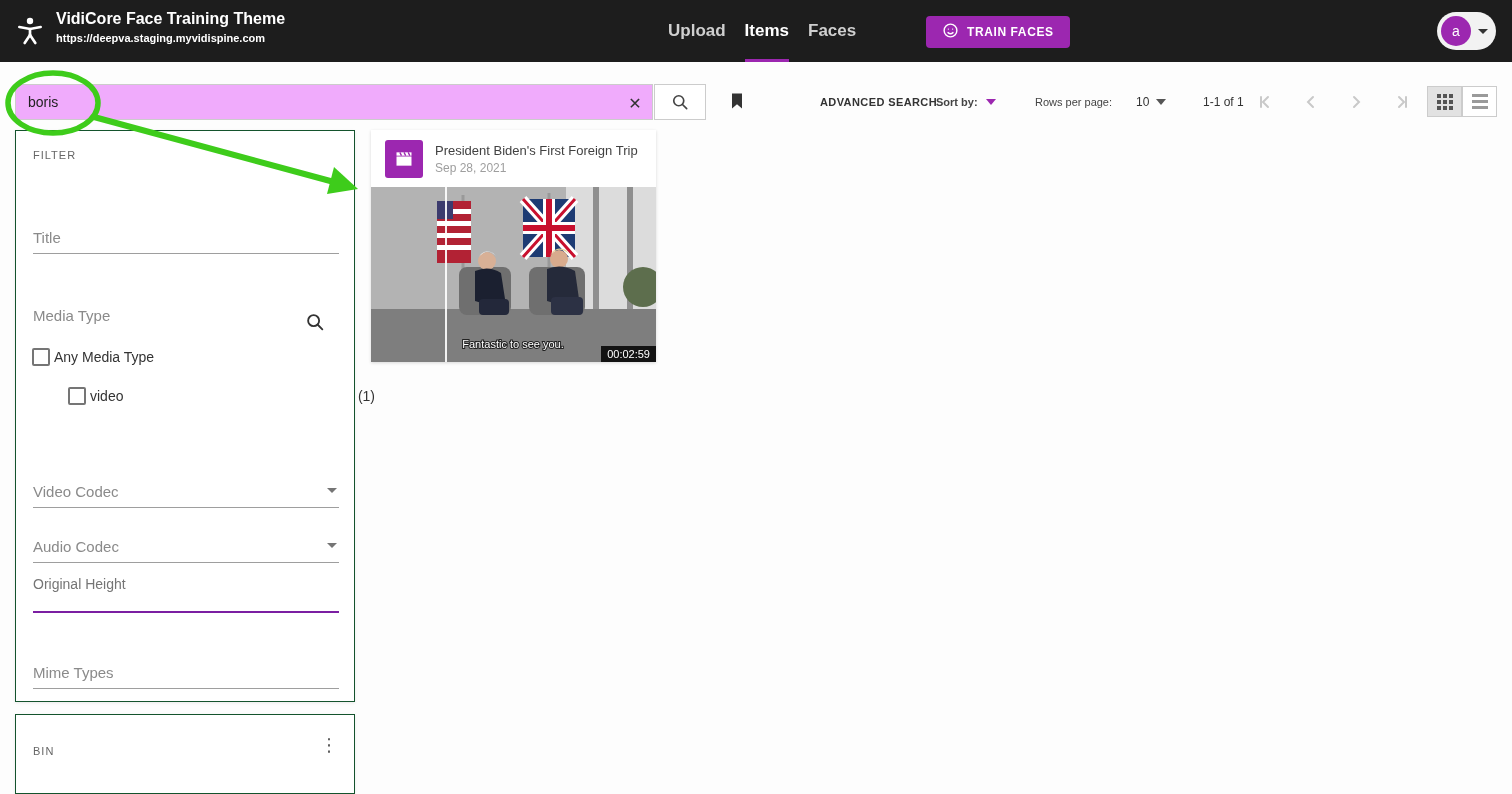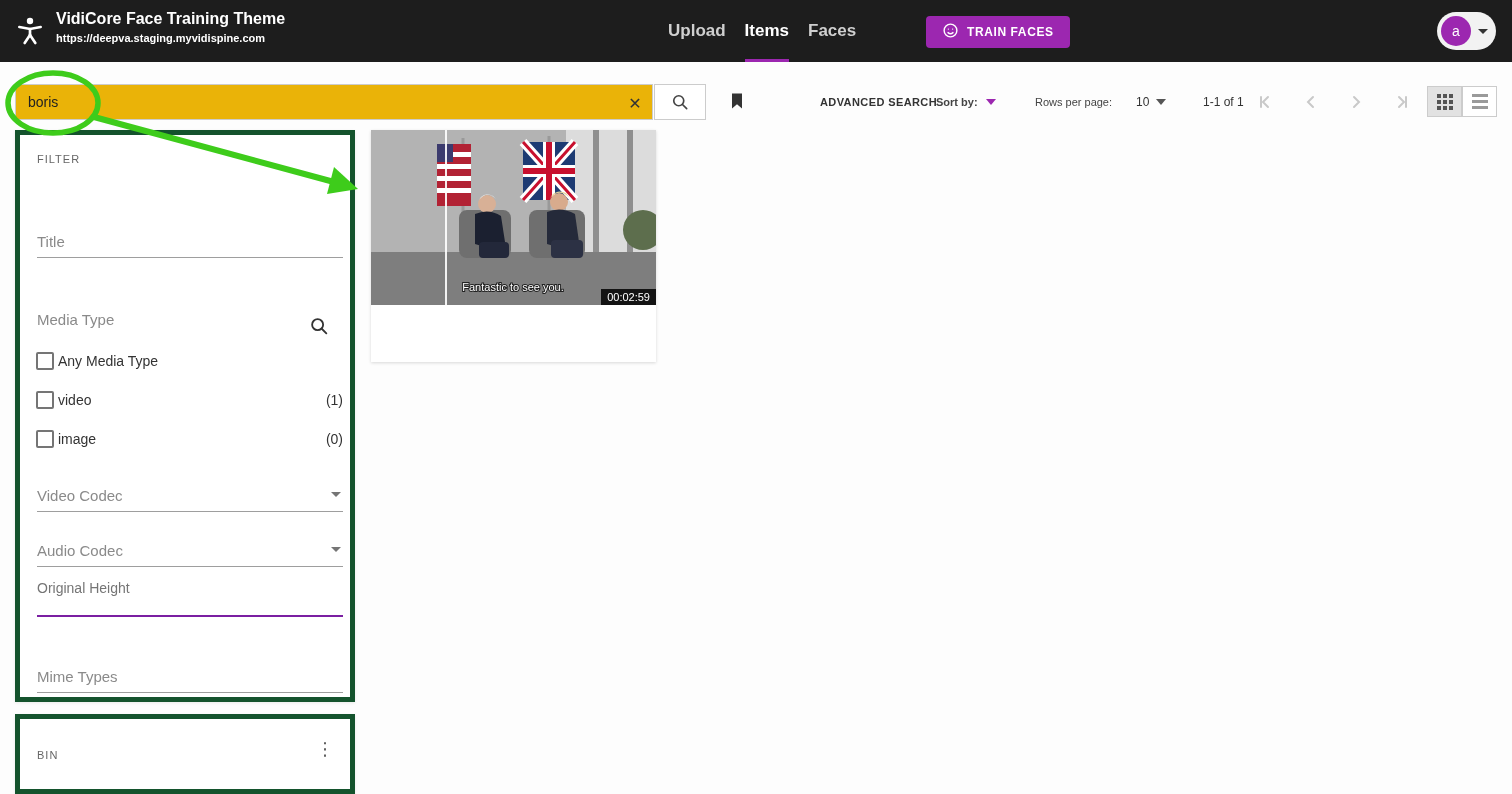--- a/index.html
+++ b/index.html
@@ -14,42 +14,42 @@
   .app-subtitle { font-size:11px; font-weight:700; margin-top:4px; }
   .main-nav { position:absolute; left:668px; top:0; height:62px; display:flex; gap:19px; align-items:stretch; }
   .nav-item { display:flex; align-items:center; color:#cfcfcf; font-size:17px; font-weight:700; cursor:pointer; border-bottom:3px solid transparent; padding-top:3px; }
   .nav-item.active { color:#fff; border-bottom-color:#9c27b0; }
   .train-btn { position:absolute; left:926px; top:16px; height:32px; padding:0 16px; background:#9c27b0; color:#fff; border:none; border-radius:4px; font-size:12px; font-weight:700; letter-spacing:0.6px; display:flex; align-items:center; gap:8px; cursor:pointer; font-family:inherit; }
   .avatar-wrap { position:absolute; right:16px; top:12px; height:38px; background:#f2f2f2; border-radius:19px; display:flex; align-items:center; padding:0 8px 0 4px; gap:7px; cursor:pointer; }
   .avatar { width:30px; height:30px; border-radius:50%; background:#9c27b0; color:#fff; font-size:14px; display:flex; align-items:center; justify-content:center; }
   .caret-dark { width:0; height:0; border-left:5px solid transparent; border-right:5px solid transparent; border-top:5px solid #333; }
 
   
-  .search-input { position:absolute; left:15px; top:84px; width:638px; height:36px; border:1px solid #ccc; background:#eab308; padding:0 36px 0 12px; font-size:14px; color:#222; font-family:inherit; outline:none; }
+  .search-input { position:absolute; left:15px; top:84px; width:638px; height:36px; border:1px solid #ccc; background:#f0abfc; padding:0 36px 0 12px; font-size:14px; color:#222; font-family:inherit; outline:none; }
   .clear-btn { position:absolute; left:622px; top:90px; width:26px; height:26px; border:none; background:transparent; font-size:16px; color:#333; cursor:pointer; }
   .search-btn { position:absolute; left:654px; top:84px; width:52px; height:36px; border:1px solid #ccc; background:#fff; cursor:pointer; display:flex; align-items:center; justify-content:center; }
   .bookmark-btn { position:absolute; left:725px; top:90px; width:24px; height:24px; border:none; background:transparent; cursor:pointer; padding:0; }
   .adv-search { position:absolute; left:820px; top:96px; font-size:11px; font-weight:700; color:#333; letter-spacing:0.4px; cursor:pointer; }
   .sort-by { position:absolute; left:936px; top:96px; font-size:11px; color:#444; cursor:pointer;font-weight:bold; }
   .caret-purple { position:absolute; left:986px; top:99px; width:0; height:0; border-left:5px solid transparent; border-right:5px solid transparent; border-top:6px solid #9c27b0; }
   .rows-label { position:absolute; left:1035px; top:96px; font-size:11px; color:#444; }
   .rows-value { position:absolute; left:1136px; top:95px; font-size:12px; color:#333; cursor:pointer; }
   .caret-gray { position:absolute; left:1156px; top:99px; width:0; height:0; border-left:5px solid transparent; border-right:5px solid transparent; border-top:6px solid #555; cursor:pointer; }
   .range-text { position:absolute; left:1203px; top:95px; font-size:12px; color:#333; }
   .pag-btn { position:absolute; top:90px; width:26px; height:26px; border:none; background:transparent; padding:0; cursor:default; }
   .view-toggle { position:absolute; left:1427px; top:86px; display:flex; }
   .view-btn { width:35px; height:31px; border:1px solid #ccc; background:#fff; display:flex; align-items:center; justify-content:center; cursor:pointer; }
   .view-btn.active { background:#e2e2e2; }
   .grid-glyph { display:grid; grid-template-columns:repeat(3,4px); grid-template-rows:repeat(3,4px); gap:2px; }
   .grid-glyph span { background:#545454; }
   .list-glyph { display:flex; flex-direction:column; gap:3px; }
   .list-glyph span { width:16px; height:3px; background:#9a9a9a; }
 
   
-  .panel { position:absolute; background:#fff; border:5px solid #14532d; box-shadow:0 1px 3px rgba(0,0,0,0.08); }
+  .panel { position:absolute; background:#fff; border:1px solid #14532d; box-shadow:0 1px 3px rgba(0,0,0,0.08); }
   .filter-card { left:15px; top:130px; width:340px; height:572px; }
   .bin-card { left:15px; top:714px; width:340px; height:80px; }
   .panel-heading { position:absolute; left:17px; font-size:11px; color:#666; letter-spacing:1px; }
   .f-field { position:absolute; left:17px; width:306px; border-bottom:1px solid #9e9e9e; padding-bottom:7px; color:#8a8a8a; font-size:15px; cursor:text; }
   .f-caret { position:absolute; right:2px; top:5px; width:0; height:0; border-left:5px solid transparent; border-right:5px solid transparent; border-top:5px solid #757575; }
   .f-label { position:absolute; left:17px; color:#8a8a8a; font-size:15px; }
   .mt-search { position:absolute; left:288px; top:180px; width:22px; height:22px; cursor:pointer; }
   .cb-row { position:absolute; left:16px; width:308px; height:20px; }
   .cb-box { position:absolute; left:0; top:0; width:18px; height:18px; border:2px solid #757575; border-radius:2px; background:#fff; cursor:pointer; }
   .cb-label { position:absolute; left:22px; top:1px; font-size:14px; color:#333; }
@@ -190,29 +190,24 @@
         <circle cx="10.5" cy="10.5" r="6"></circle>
         <path d="M15 15 L20 20"></path>
       </svg>
     </span>
 
     <div class="cb-row" style="top:217px;">
       <span class="cb-box"></span>
       <span class="cb-label">Any Media Type</span>
       <span class="cb-count"></span>
     </div>
-    <div class="cb-row" style="top:256px;">
+    <div class="cb-row" style="top:256px;margin-left:36px;">
       <span class="cb-box"></span>
       <span class="cb-label">video</span>
       <span class="cb-count">(1)</span>
-    </div>
-    <div class="cb-row" style="top:295px;">
-      <span class="cb-box"></span>
-      <span class="cb-label">image</span>
-      <span class="cb-count">(0)</span>
     </div>
 
     <div class="f-field" style="top:352px;">
       <span>Video Codec</span>
       <span class="f-caret"></span>
     </div>
 
     <div class="f-field" style="top:407px;">
       <span>Audio Codec</span>
       <span class="f-caret"></span>
@@ -223,20 +218,31 @@
 
     <div class="f-field" style="top:533px;">Mime Types</div>
   </aside>
 
   <aside class="panel bin-card">
     <div class="panel-heading" style="top:30px;">BIN</div>
     <button class="dots-btn">⋮</button>
   </aside>
 
   <div class="result-card">
+    <div class="rc-header">
+      <span class="rc-icon">
+        <svg viewBox="0 0 24 24" width="20" height="20">
+          <path fill="#fff" d="M3 9 h18 v11 H3 z"></path>
+          <path fill="#fff" d="M3 4 h18 v4 H3 z"></path>
+          <path stroke="#9c27b0" stroke-width="1.6" d="M7 4 L9 8 M12 4 L14 8 M17 4 L19 8"></path>
+        </svg>
+      </span>
+      <div class="rc-title">President Biden's First Foreign Trip</div>
+      <div class="rc-date">Sep 28, 2021</div>
+    </div>
     <div class="rc-thumb">
       <svg viewBox="0 0 285 175" width="285" height="175">
         <rect x="0" y="0" width="285" height="175" fill="#b3b3b3"></rect>
         <rect x="195" y="0" width="90" height="125" fill="#dcdcdc"></rect>
         <rect x="222" y="0" width="6" height="125" fill="#8f8f8f"></rect>
         <rect x="256" y="0" width="6" height="125" fill="#8f8f8f"></rect>
         <circle cx="272" cy="100" r="20" fill="#5d6e4d"></circle>
         <rect x="0" y="122" width="285" height="53" fill="#7e7e7e"></rect>
 
         <line x1="92" y1="8" x2="92" y2="86" stroke="#999" stroke-width="3"></line>

